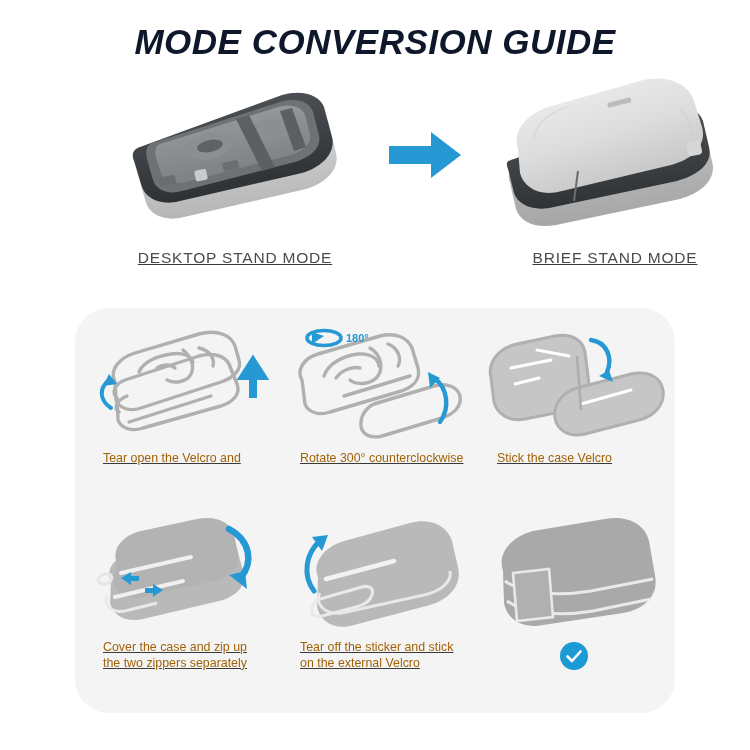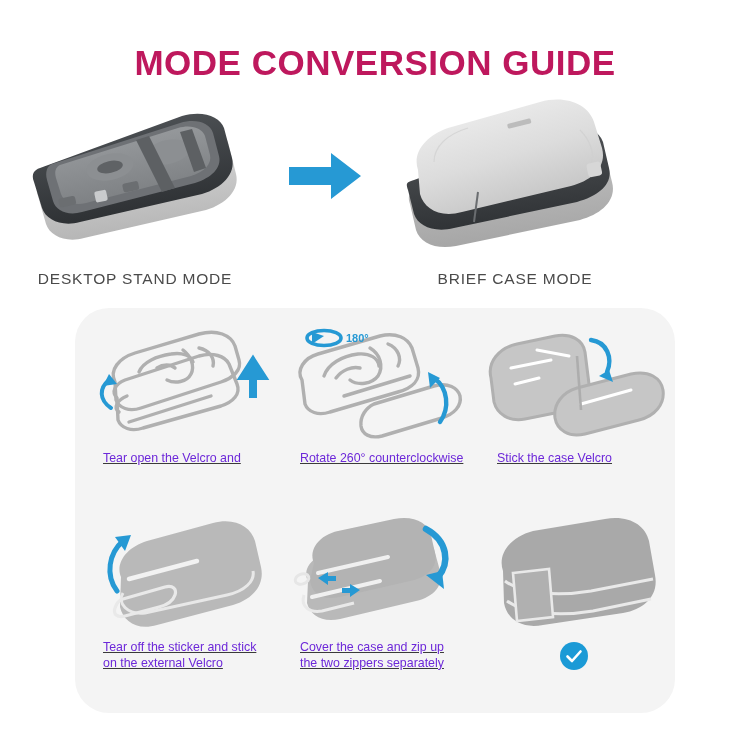--- a/index.html
+++ b/index.html
@@ -15,32 +15,34 @@
     position: relative;
     overflow: hidden;
   }
 
   
   .page-title {
     text-align: center;
     font-size: 35px;
     font-weight: bold;
     letter-spacing: 0.5px;
-    color: #be185d;
+    color: #0f172a;
     margin: 0;
-    padding-top: 45px;
+    padding-top: 24px;
     line-height: 1;
+    font-style: italic;
   }
 
   
   .hero {
     display: flex;
     align-items: flex-start;
-    justify-content: flex-start;
+    justify-content: flex-end;
     margin-top: 16px;
+    text-decoration: underline;
   }
   .hero-col {
     width: 270px;
     display: flex;
     flex-direction: column;
     align-items: center;
   }
   .hero-art {
     width: 250px;
     height: 160px;
@@ -90,21 +92,21 @@
   }
   .step-art {
     width: 185px;
     height: 118px;
     display: block;
   }
   .step-caption {
     margin-top: 6px;
     font-size: 12.4px;
     line-height: 1.32;
-    color: #6d28d9;
+    color: #a16207;
     width: 100%;
     padding-left: 16px;
     box-sizing: border-box;
   }
   .step-caption.centered-check {
     display: flex;
     justify-content: center;
     align-items: flex-start;
     padding-left: 0;
     margin-top: 8px;
@@ -192,21 +194,21 @@
 
       <path d="M44 66 C44 50 58 38 78 32" stroke="#d2d2d2" stroke-width="1.2" fill="none" opacity="0.8"></path>
       <path d="M190 34 C200 44 204 56 202 66" stroke="#cfcfcf" stroke-width="1.2" fill="none" opacity="0.8"></path>
 
       <rect x="117" y="28" width="24" height="5" rx="1.5" fill="#b5b5b5" opacity="0.85" transform="rotate(-14 117 28)"></rect>
 
       <rect x="196" y="68" width="14" height="14" rx="3" fill="#d7d7d7" transform="rotate(-12 196 68)"></rect>
 
       <path d="M88 96 L84 126" stroke="#6a6d70" stroke-width="2" fill="none"></path>
     </svg>
-    <div class="hero-label">BRIEF CASE MODE</div>
+    <div class="hero-label">BRIEF STAND MODE</div>
   </div>
 </div>
 
 <div class="steps-panel">
   <div class="steps-grid">
 
     <div class="step">
       <svg class="step-art" viewBox="0 0 185 118">
         <g fill="none" stroke="#b0b0b0" stroke-width="3.4" stroke-linejoin="round" stroke-linecap="round">
 
@@ -255,21 +257,21 @@
         </g>
         <path d="M28 6 L40 10 L28 18 Z" fill="#2699d4"></path>
         <text x="62" y="16" font-family="'Liberation Sans', sans-serif" font-size="11" font-weight="bold" fill="#2699d4">180°</text>
 
         <g fill="none" stroke="#2699d4" stroke-width="4.4" stroke-linecap="round">
           <path d="M156 96 C166 82 164 62 150 52"></path>
         </g>
         <path d="M144 46 L156 52 L146 62 Z" fill="#2699d4"></path>
       </svg>
       <div class="step-caption">
-        <div>Rotate 260° counterclockwise</div>
+        <div>Rotate 300° counterclockwise</div>
       </div>
     </div>
 
     <div class="step">
       <svg class="step-art" viewBox="0 0 185 118">
         <g fill="#b8b8b8" stroke="#b0b0b0" stroke-width="3" stroke-linejoin="round">
 
           <path d="M10 52 C6 36 18 22 36 18 L74 10 C90 7 102 14 104 26 L108 58 C110 72 100 82 84 85 L44 93 C28 96 16 88 13 76 Z" fill="#c6c6c6"></path>
 
           <path d="M96 62 L150 48 C168 44 180 52 182 64 C184 78 174 90 158 94 L104 108 C88 112 76 104 74 92 C72 78 82 66 96 62 Z" fill="#c6c6c6"></path>
@@ -292,46 +294,20 @@
       </svg>
       <div class="step-caption">
         <div>Stick the case Velcro</div>
         <div></div>
       </div>
     </div>
 
     <div class="step">
       <svg class="step-art" viewBox="0 0 185 118">
 
-        <path d="M34 62 C28 48 40 32 60 26 L126 8 C148 2 164 12 168 26 L174 52 C178 70 166 84 146 90 L70 110 C50 116 36 106 33 92 Z" fill="#b9b9b9"></path>
-
-        <path d="M36 78 C30 88 40 100 58 98 L140 80 C158 76 168 66 166 56" fill="none" stroke="#e8e8e8" stroke-width="3"></path>
-
-        <g fill="none" stroke="#f2f2f2" stroke-width="4.5" stroke-linecap="round">
-          <path d="M42 64 L110 46"></path>
-        </g>
-
-        <g fill="none" stroke="#e9e9e9" stroke-width="3.2" stroke-linejoin="round">
-          <path d="M36 84 L78 72 C86 70 90 74 88 80 C86 86 80 90 72 92 L38 101 C30 103 26 99 28 93 C30 87 32 85 36 84 Z"></path>
-        </g>
-
-        <g fill="none" stroke="#2699d4" stroke-width="5" stroke-linecap="round">
-          <path d="M30 76 C18 60 22 38 36 26"></path>
-        </g>
-        <path d="M28 22 L44 20 L38 36 Z" fill="#2699d4"></path>
-      </svg>
-      <div class="step-caption">
-        <div>Tear off the sticker and stick</div>
-        <div>on the external Velcro</div>
-      </div>
-    </div>
-
-    <div class="step">
-      <svg class="step-art" viewBox="0 0 185 118">
-
         <path d="M24 66 C18 54 28 42 44 38 L112 20 C132 15 146 22 150 34 L156 56 C160 70 150 82 132 86 L56 104 C38 108 26 100 23 88 Z" fill="#b9b9b9"></path>
 
         <path d="M30 48 C24 34 36 20 54 16 L110 4 C130 0 144 8 147 20 L151 38 C154 52 144 62 126 66 L56 82 C38 86 28 78 26 66 Z" fill="#b3b3b3"></path>
 
         <g fill="none" stroke="#f0f0f0" stroke-width="4" stroke-linecap="round">
           <path d="M34 58 L104 42"></path>
           <path d="M28 82 L96 66"></path>
         </g>
         <g fill="none" stroke="#e9e9e9" stroke-width="3">
           <path d="M20 80 C16 92 26 98 38 96 L70 88"></path>
@@ -345,20 +321,46 @@
         <path d="M66 82 L76 75 L66 69 L66 73 L58 73 L58 78 L66 78 Z" fill="#2699d4"></path>
 
         <g fill="none" stroke="#2699d4" stroke-width="6.5" stroke-linecap="round">
           <path d="M142 14 C164 26 166 48 154 62"></path>
         </g>
         <path d="M142 60 L158 56 L160 74 Z" fill="#2699d4"></path>
       </svg>
       <div class="step-caption">
         <div>Cover the case and zip up</div>
         <div>the two zippers separately</div>
+      </div>
+    </div>
+
+    <div class="step">
+      <svg class="step-art" viewBox="0 0 185 118">
+
+        <path d="M34 62 C28 48 40 32 60 26 L126 8 C148 2 164 12 168 26 L174 52 C178 70 166 84 146 90 L70 110 C50 116 36 106 33 92 Z" fill="#b9b9b9"></path>
+
+        <path d="M36 78 C30 88 40 100 58 98 L140 80 C158 76 168 66 166 56" fill="none" stroke="#e8e8e8" stroke-width="3"></path>
+
+        <g fill="none" stroke="#f2f2f2" stroke-width="4.5" stroke-linecap="round">
+          <path d="M42 64 L110 46"></path>
+        </g>
+
+        <g fill="none" stroke="#e9e9e9" stroke-width="3.2" stroke-linejoin="round">
+          <path d="M36 84 L78 72 C86 70 90 74 88 80 C86 86 80 90 72 92 L38 101 C30 103 26 99 28 93 C30 87 32 85 36 84 Z"></path>
+        </g>
+
+        <g fill="none" stroke="#2699d4" stroke-width="5" stroke-linecap="round">
+          <path d="M30 76 C18 60 22 38 36 26"></path>
+        </g>
+        <path d="M28 22 L44 20 L38 36 Z" fill="#2699d4"></path>
+      </svg>
+      <div class="step-caption">
+        <div>Tear off the sticker and stick</div>
+        <div>on the external Velcro</div>
       </div>
     </div>
 
     <div class="step">
       <svg class="step-art" viewBox="0 0 185 118">
 
         <path d="M22 56 C16 38 30 22 52 16 L124 4 C148 0 164 10 168 26 L174 60 C178 80 164 94 142 98 L62 110 C40 114 26 104 23 88 Z" fill="#a9a9a9"></path>
 
         <path d="M24 66 C40 78 74 82 110 76 L172 64" fill="none" stroke="#e9e9e9" stroke-width="3"></path>
         <path d="M26 86 C42 98 76 102 112 96 L170 84" fill="none" stroke="#e9e9e9" stroke-width="3"></path>

